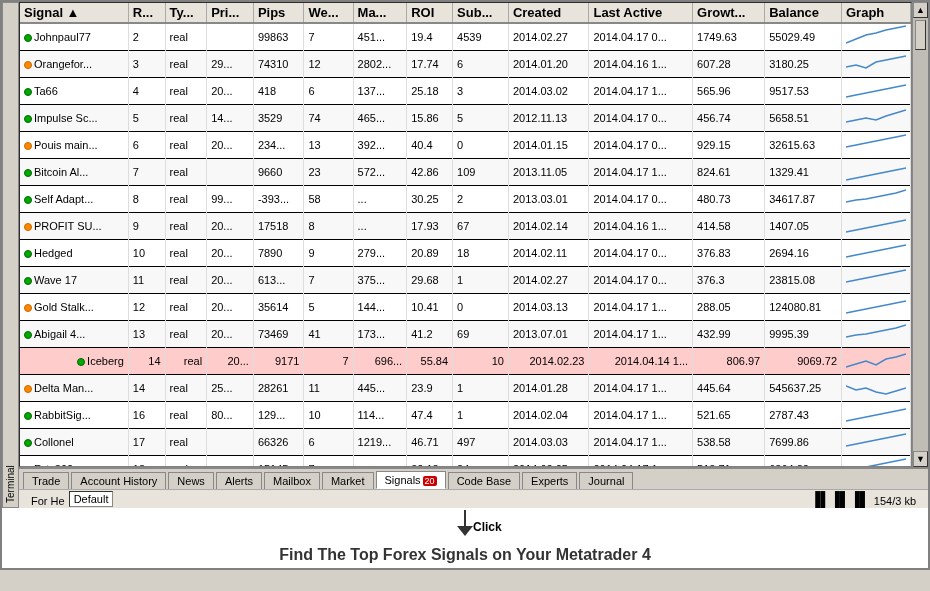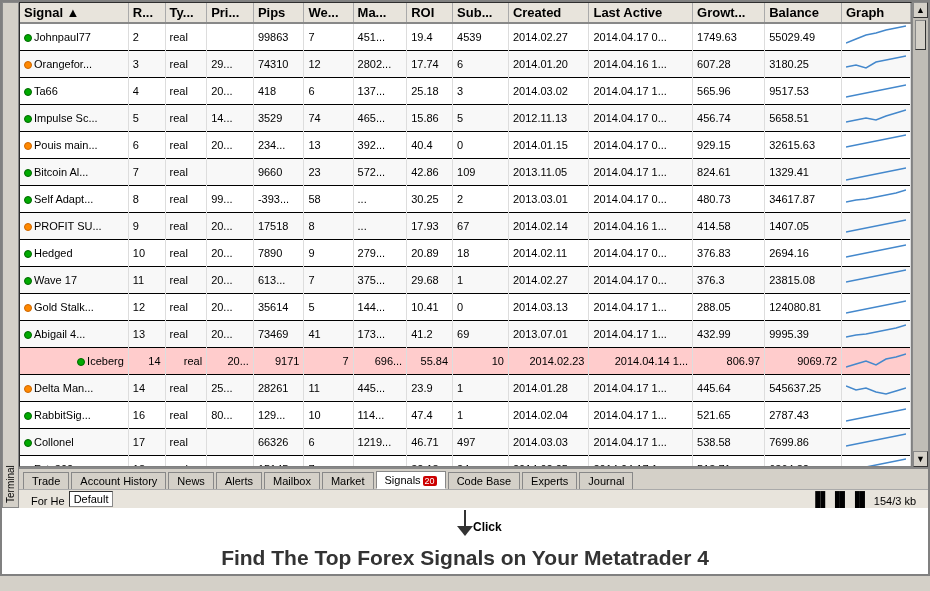--- a/index.html
+++ b/index.html
@@ -21,21 +21,21 @@
     .mini-graph { width: 60px; height: 22px; }
 
     .tab-bar { background: #d4d0c8; border-top: 2px solid #888; display: flex; align-items: center; padding: 2px 4px 0 4px; gap: 2px; }
     .tab { background: #d4d0c8; border: 1px solid #888; border-bottom: none; padding: 2px 8px; font-size: 11px; cursor: pointer; position: relative; }
     .tab.active { background: white; border-bottom: 1px solid white; z-index: 1; font-weight: normal; }
     .tab .badge { background: #cc0000; color: white; font-size: 9px; border-radius: 2px; padding: 0 2px; margin-left: 2px; }
 
     .bottom-bar { background: #e8e4dc; border-top: 1px solid #aaa; display: flex; align-items: flex-end; padding: 1px 12px; gap: 4px; font-size: 11px; }
     .terminal-label { writing-mode: vertical-rl; transform: rotate(180deg); background: #d4d0c8; border: 1px solid #888; font-size: 10px; padding: 4px 2px; }
 
-    .caption { text-align: center; font-size: 21px; font-weight: bold; color: #333; padding: 8px 4px 4px 4px; background: white; }
+    .caption { text-align: center; font-size: 16px; font-weight: bold; color: #333; padding: 8px 4px 4px 4px; background: white; }
     .arrow-container { display: flex; justify-content: center; position: relative; padding: 2px 0; background: white; }
 
     .scrollbar { width: 16px; background: #d4d0c8; border-left: 1px solid #888; display: flex; flex-direction: column; }
     .sb-btn { height: 16px; background: #d4d0c8; border: 1px outset #888; text-align: center; line-height: 14px; font-size: 9px; cursor: pointer; }
     .sb-track { flex: 1; background: #c0bdb6; }
     .sb-thumb { height: 30px; background: #d4d0c8; border: 1px outset #888; margin: 2px; }
     .content-area { flex: 1; overflow: hidden; }
   </style>
 </head>
 <body>

